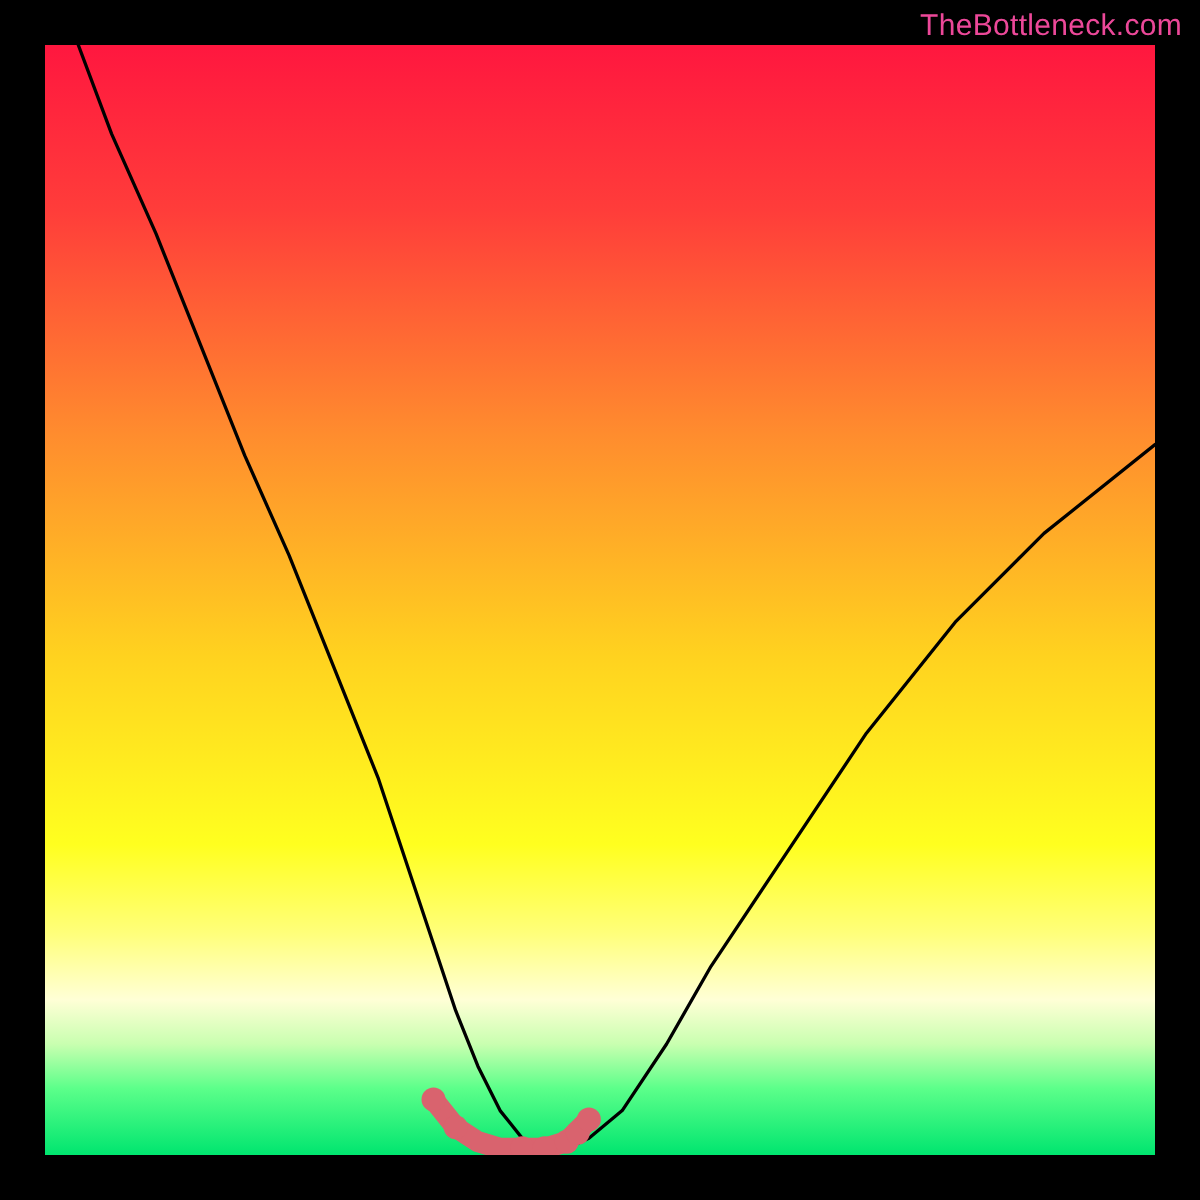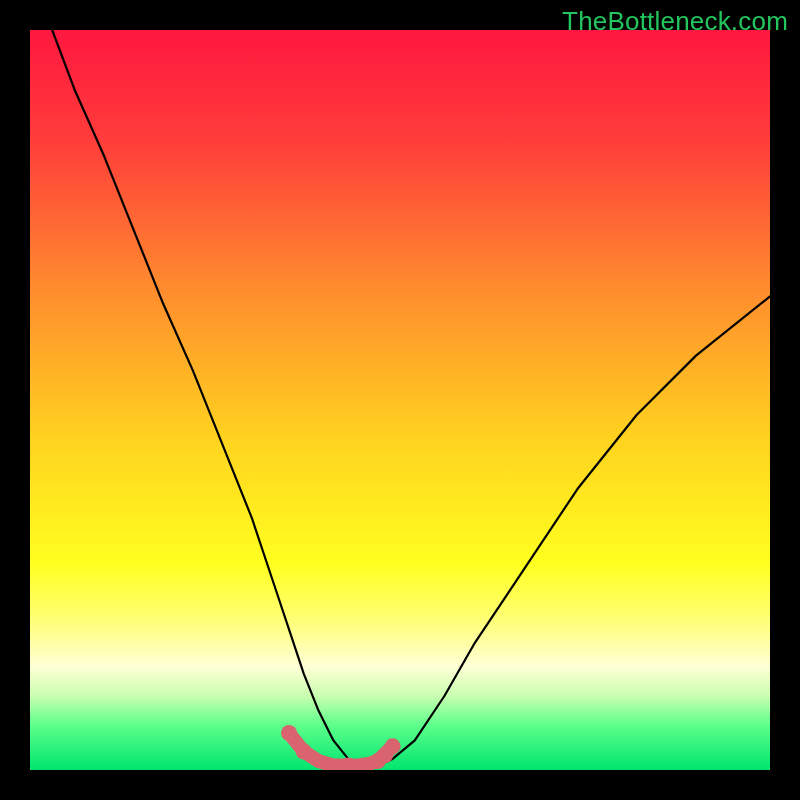--- a/index.html
+++ b/index.html
@@ -24,22 +24,22 @@
     top: 30px;
     width: 740px;
     height: 740px;
     overflow: hidden;
   }
   .watermark {
     position: absolute;
     top: 6px;
     right: 12px;
     font-family: Arial, Helvetica, sans-serif;
-    font-size: 26px;
-    color: #22c55e;
+    font-size: 20px;
+    color: #ec4899;
     letter-spacing: 0.2px;
     user-select: none;
   }
   svg { display: block; }
 </style>
 </head>
 <body>
 
 <div class="frame">
   <div class="watermark">TheBottleneck.com</div>

